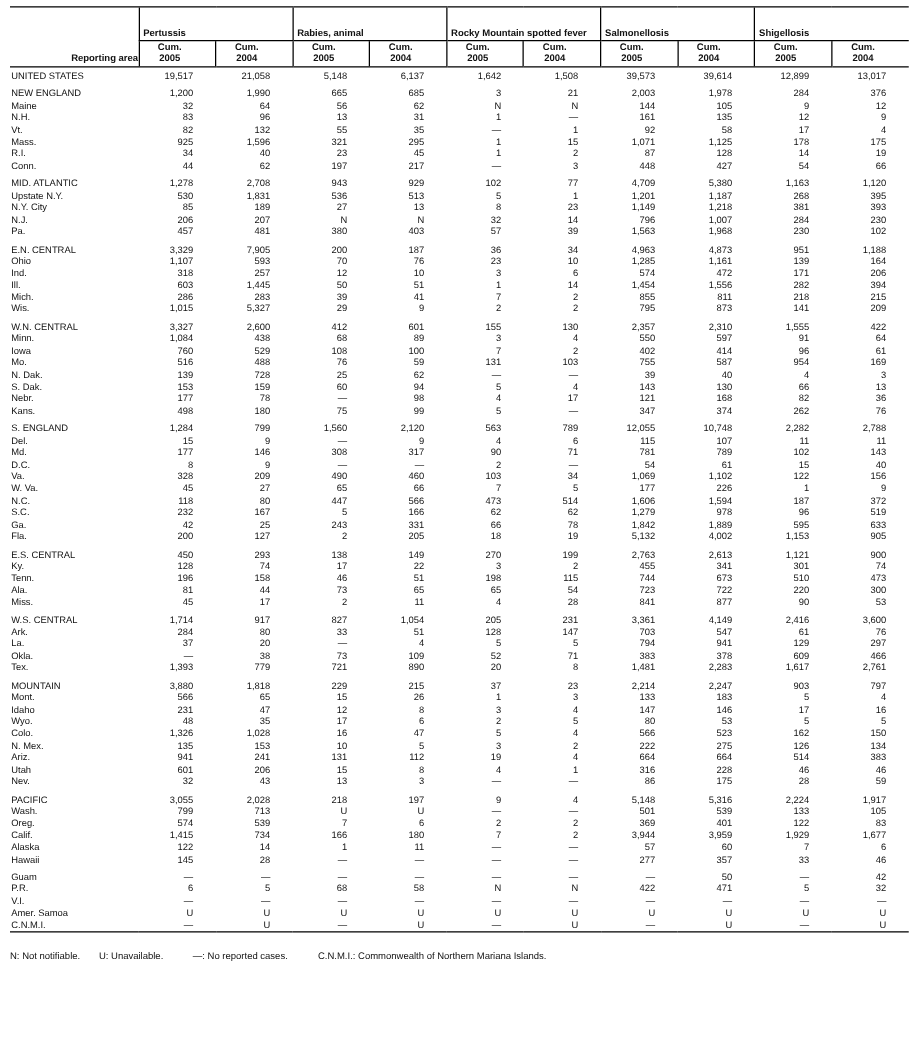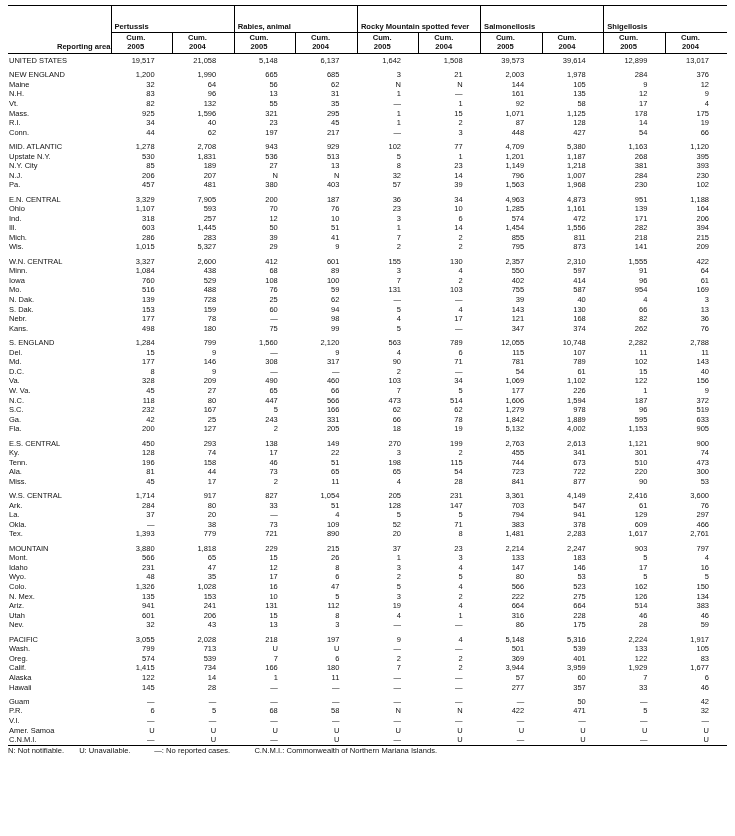--- a/index.html
+++ b/index.html
@@ -46,21 +46,21 @@
 
   tbody td {
     font-size: 7.5px; height: 9.6px; line-height: 9.6px;
     padding: 0; white-space: nowrap; vertical-align: bottom; color: #111;
   }
   td.area { text-align: left; padding-left: 1px; }
   td.val  { text-align: right; padding-right: 18px; }
   tr.gap td { height: 4.6px; line-height: 4.6px; }
   tbody tr:first-child td { padding-top: 2px; height: 11.6px; }
 
-  .footnotes { margin-top: 0; font-size: 7.6px; line-height: 1.35; color: #111; }
+  .footnotes { margin-top: 14px; font-size: 7.6px; line-height: 1.35; color: #111; }
   .fn-legend span { display: inline-block; }
   .fn-legend .fn-item-0 { width: 69px; }
   .fn-legend .fn-item-1 { width: 73px; }
   .fn-legend .fn-item-2 { width: 98px; }
   .fn-star { display: block; }
 </style>
 </head>
 <body>
 
 <div class="page">

